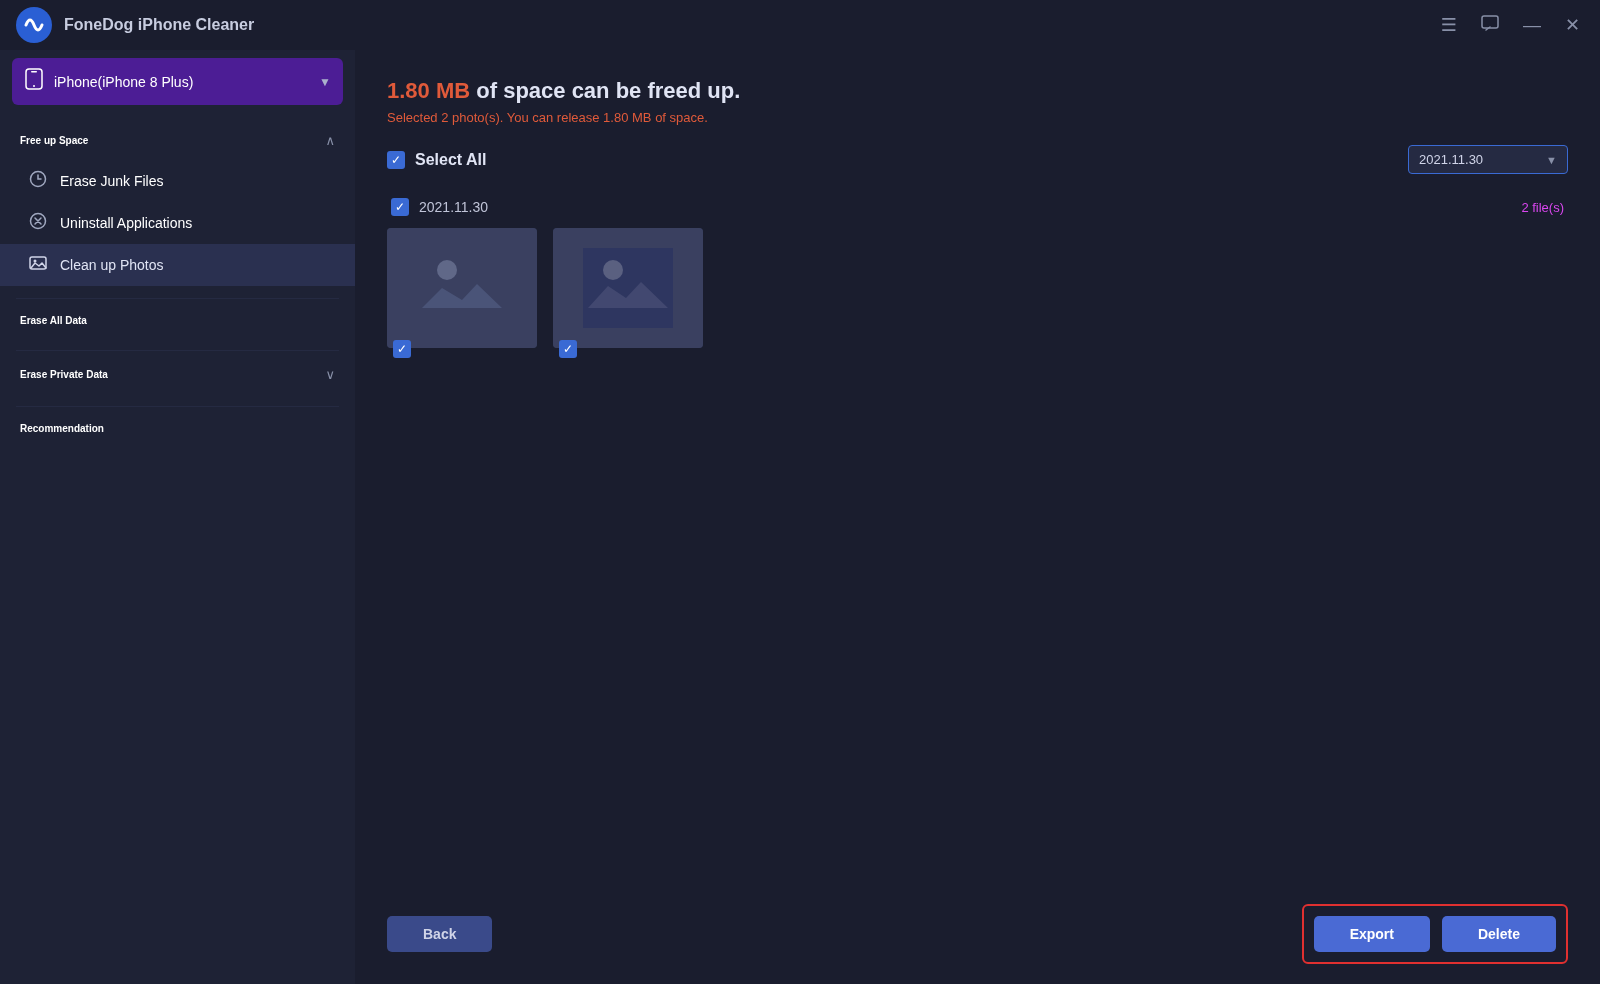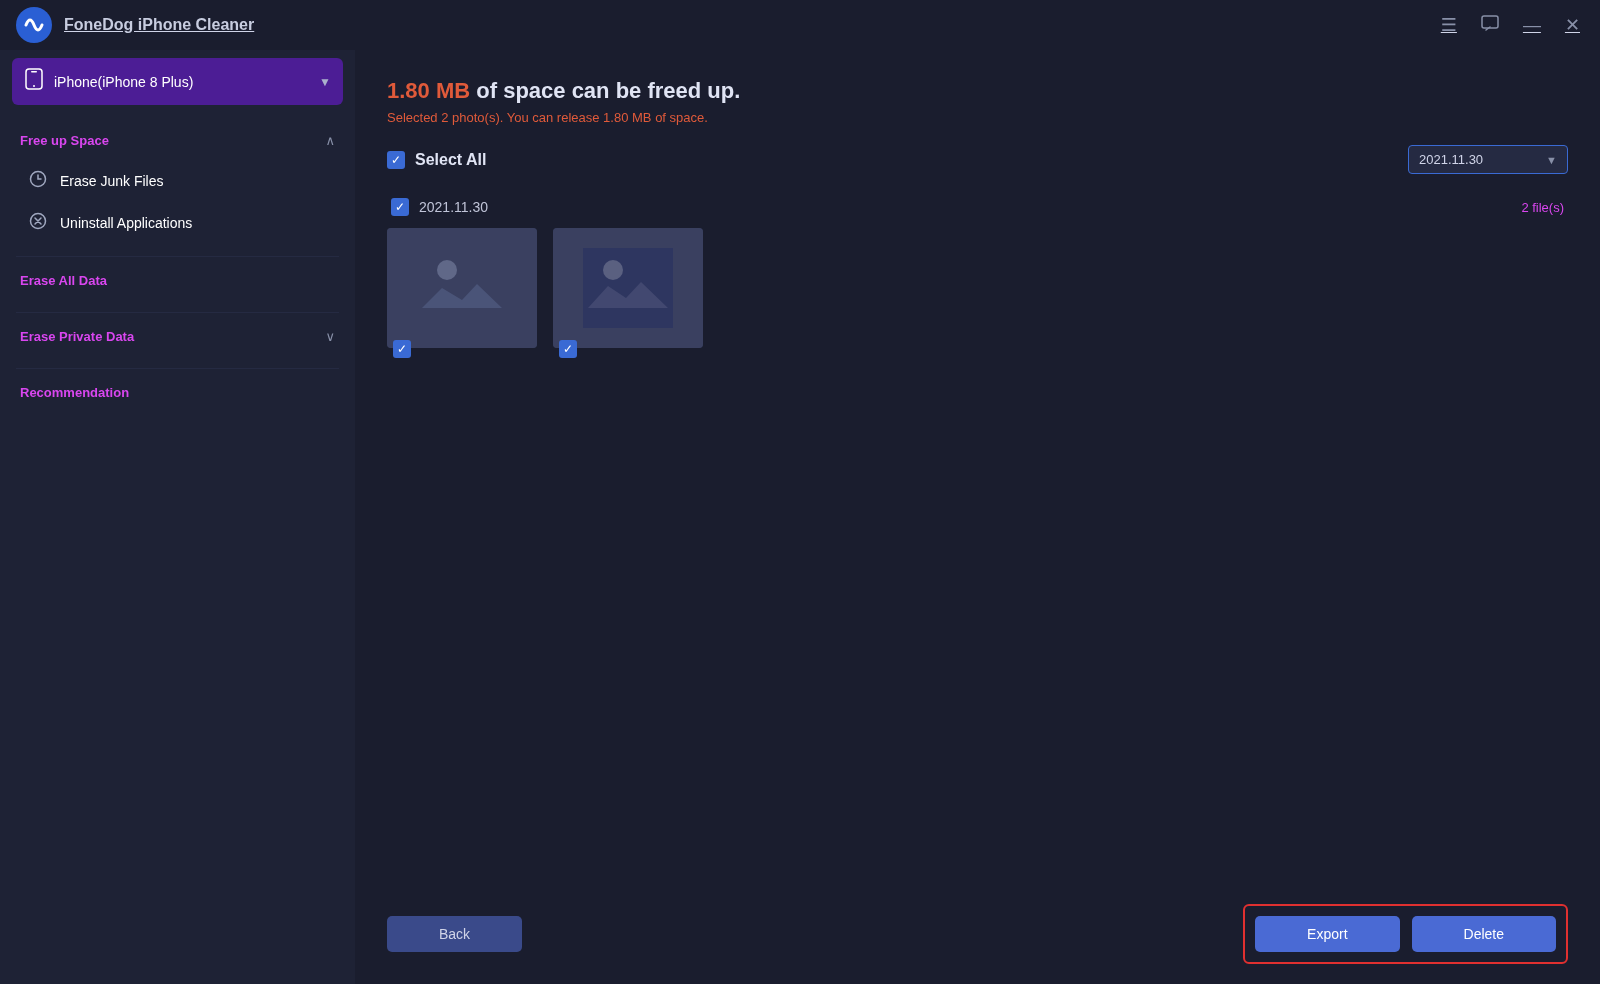--- a/index.html
+++ b/index.html
@@ -16,21 +16,20 @@
 
     
     .title-bar {
       display: flex;
       align-items: center;
       justify-content: space-between;
       background: #1a1d2e;
       height: 50px;
       padding: 0 16px;
       flex-shrink: 0;
-      text-decoration: underline;
     }
     .title-bar-left {
       display: flex;
       align-items: center;
       gap: 12px;
     }
     .app-logo {
       width: 36px;
       height: 36px;
     }
@@ -102,23 +101,23 @@
       padding: 0 0 8px 0;
     }
     .nav-section-header {
       display: flex;
       align-items: center;
       justify-content: space-between;
       padding: 12px 20px;
       cursor: pointer;
     }
     .nav-section-title {
-      font-size: 13px;
+      font-size: 10px;
       font-weight: 700;
-      color: #d946ef;
+      color: #ffffff;
     }
     .nav-section-chevron {
       color: #8890a8;
       font-size: 13px;
     }
     .nav-item {
       display: flex;
       align-items: center;
       gap: 12px;
       padding: 10px 20px 10px 28px;
@@ -303,23 +302,23 @@
       display: flex;
       gap: 12px;
       border: 2px solid #e03030;
       border-radius: 6px;
       padding: 10px;
       margin-left: 12px;
     }
     .btn {
       border: none;
       border-radius: 5px;
-      padding: 10px 52px;
+      padding: 10px 36px;
       font-size: 14px;
-      font-weight: 400;
+      font-weight: 700;
       cursor: pointer;
     }
     .btn-secondary {
       background: #3a4a8a;
       color: #d0d4e8;
     }
     .btn-primary {
       background: #4a6ad4;
       color: #fff;
     }
@@ -385,20 +384,30 @@
         <span class="nav-item-icon">
           <svg width="18" height="18" viewBox="0 0 18 18" fill="none">
             <circle cx="9" cy="9" r="7.5" stroke="#a0a8c0" stroke-width="1.5"></circle>
             <path d="M6 6 L12 12 M12 6 L6 12" stroke="#a0a8c0" stroke-width="1.5" stroke-linecap="round"></path>
           </svg>
         </span>
         <span>Uninstall Applications</span>
       </div>
 
 
+      <div class="nav-item active">
+        <span class="nav-item-icon">
+          <svg width="18" height="18" viewBox="0 0 18 18" fill="none">
+            <rect x="1" y="3" width="16" height="12" rx="2" stroke="#d0d4e8" stroke-width="1.5"></rect>
+            <circle cx="6" cy="7" r="1.5" fill="#d0d4e8"></circle>
+            <path d="M2 14 L6 9 L10 12 L13 9 L17 14" stroke="#d0d4e8" stroke-width="1.5" stroke-linecap="round" stroke-linejoin="round"></path>
+          </svg>
+        </span>
+        <span>Clean up Photos</span>
+      </div>
     </div>
 
     <div class="nav-divider"></div>
 
     <div class="nav-section">
       <div class="nav-section-header">
         <span class="nav-section-title">Erase All Data</span>
       </div>
     </div>
 

